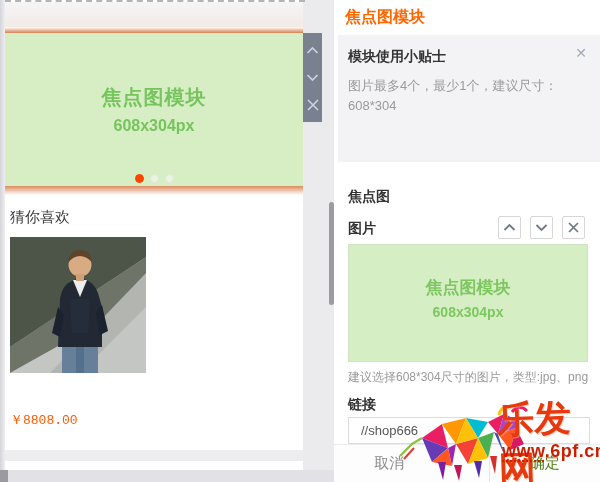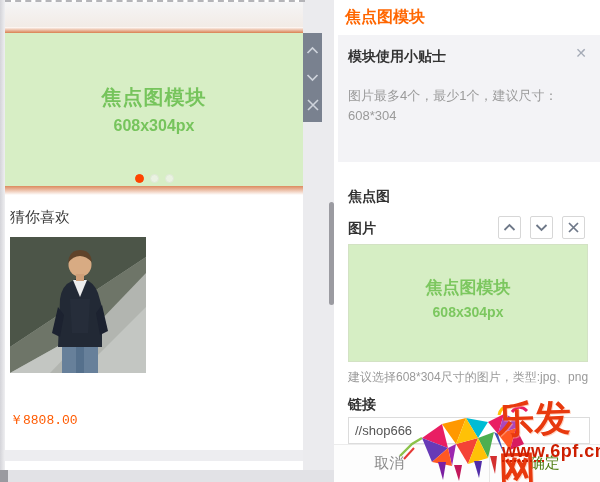--- a/index.html
+++ b/index.html
@@ -48,21 +48,21 @@
   .row-btns{left:498px;top:216px;display:flex;gap:9px;}
   .sq-btn{width:23px;height:23px;background:#fff;border:1px solid #d7d7d7;border-radius:2px;box-sizing:border-box;
           display:flex;align-items:center;justify-content:center;cursor:pointer;padding:0;}
   .green-box{left:348px;top:244px;width:240px;height:118px;box-sizing:border-box;background:#d6eec4;border:1px solid #d3e2c4;
              display:flex;flex-direction:column;align-items:center;justify-content:center;padding-bottom:10px;}
   .gb-title{font-size:17px;font-weight:bold;color:#7cc75f;}
   .gb-sub{font-size:14px;font-weight:bold;color:#7cc75f;margin-top:5px;}
   .hint{left:348px;top:369px;font-size:12px;color:#9a9a9a;white-space:nowrap;}
   .link-label{left:348px;top:396px;font-size:14px;font-weight:bold;color:#333;}
   .link-input{left:348px;top:417px;width:242px;height:27px;box-sizing:border-box;border:1px solid #dcdcdc;background:#fff;
-              font-size:13px;color:#555;padding:0 6px;font-family:"Liberation Sans",sans-serif;outline:none;}
+              font-size:13px;color:#555;padding:0 12px;font-family:"Liberation Sans",sans-serif;outline:none;}
   .footer{left:334px;top:444px;width:266px;height:38px;background:#fdfdfd;border-top:1px solid #ececec;display:flex;box-sizing:border-box;gap:44px;}
   .footer .fbtn{flex:1;display:flex;align-items:center;justify-content:center;font-size:15px;cursor:pointer;background:none;border:none;}
   .btn-cancel{color:#8a8a8a;}
   .btn-confirm{color:#4d7c0f;border-left:1px solid #e7e7e7 !important;}
 
   
   .watermark{left:398px;top:392px;width:202px;height:90px;z-index:20;pointer-events:none;}
   .wm-site{position:absolute;left:100px;top:2px;font-size:37px;font-weight:bold;color:#e8390e;
            letter-spacing:0px;transform:rotate(-2deg);text-shadow:1px 1px 0 rgba(255,180,150,.55);}
   .wm-url{position:absolute;left:104px;top:49px;font-size:18px;font-weight:bold;color:#cd1e00;letter-spacing:.5px;}
@@ -137,21 +137,21 @@
   <div class="abs h-track"></div>
   <div class="abs h-thumb"></div>
   <div class="abs v-thumb"></div>
 
   <div class="abs panel"></div>
   <div class="abs panel-title">焦点图模块</div>
 
   <div class="abs tip">
     <span class="tip-close">✕</span>
     <div class="tip-head">模块使用小贴士</div>
-    <p class="tip-body" style="margin-top:20px;">图片最多4个，最少1个，建议尺寸：608*304</p>
+    <p class="tip-body" style="margin-top:10px;">图片最多4个，最少1个，建议尺寸：608*304</p>
   </div>
 
   <div class="abs group-label">焦点图</div>
   <div class="abs img-label">图片</div>
 
   <div class="abs row-btns">
     <button class="sq-btn">
       <svg width="13" height="9" viewBox="0 0 13 9">
         <polyline points="1.5,7 6.5,2 11.5,7" fill="none" stroke="#6e7888" stroke-width="1.8"></polyline>
         </svg>

